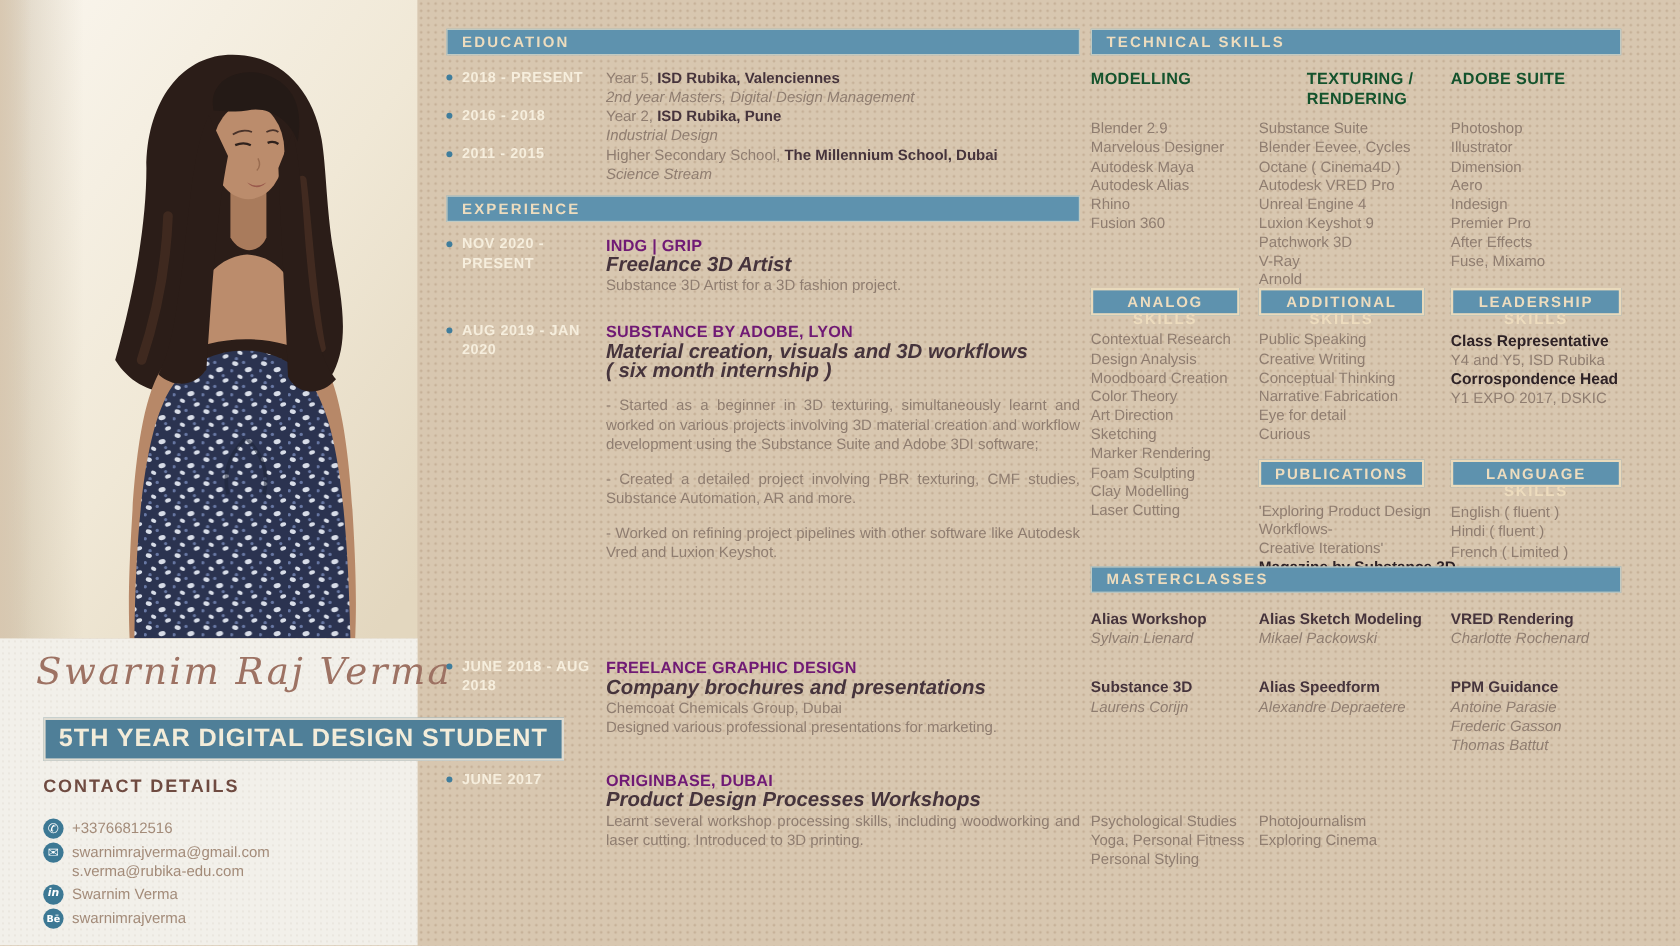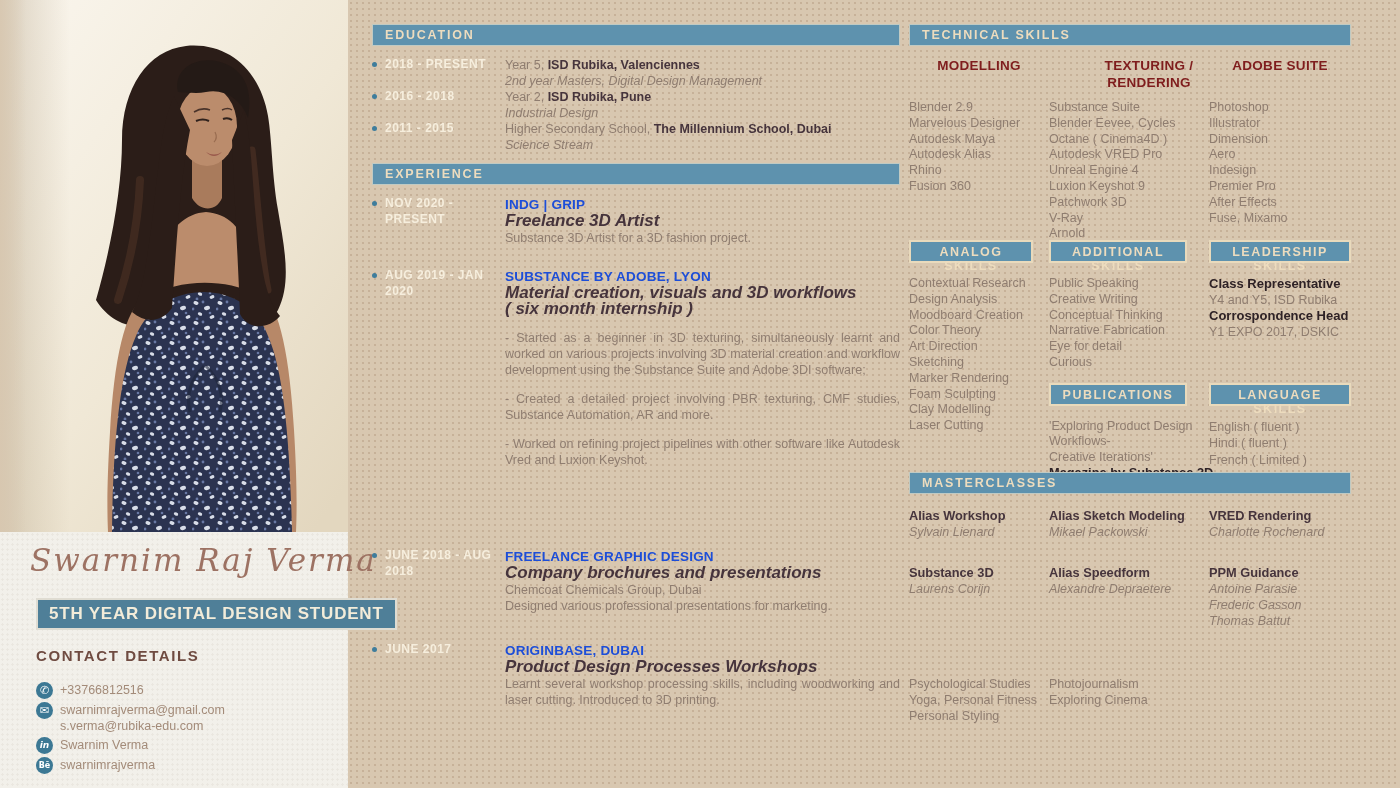--- a/index.html
+++ b/index.html
@@ -27,21 +27,21 @@
   .left{left:0;top:0;width:348px;height:788px;}
   .photo{left:0;top:0;width:348px;height:532px;}
   .photo-fade{left:0;top:0;width:26px;height:532px;
     background:linear-gradient(90deg, rgba(216,199,176,0.85), rgba(216,199,176,0));}
   .left-panel{left:0;top:532px;width:348px;height:256px;background:#f2f0ea;
     background-image:radial-gradient(rgba(175,165,145,0.12) 1px, transparent 1.2px);
     background-size:5px 5px;}
   .name{left:30px;top:10px;width:300px;font-family:"DejaVu Serif",serif;
     font-style:italic;font-weight:400;font-size:31px;color:#9d7263;letter-spacing:2px;white-space:nowrap;}
   .badge{left:36px;top:66px;display:inline-block;background:#4f7f98;color:#f3ecd9;
-    font-weight:700;font-size:17px;letter-spacing:0.8px;padding:4px 11px;
+    font-weight:700;font-size:21px;letter-spacing:0.8px;padding:4px 11px;
     border:2px solid rgba(238,231,216,0.9);white-space:nowrap;}
   .contact-heading{left:36px;top:115px;font-weight:700;font-size:15px;color:#6f4b41;letter-spacing:1.6px;}
   .contacts{left:36px;top:150px;width:290px;}
   .c-row{display:flex;align-items:flex-start;margin-bottom:3px;}
   .c-icon{flex:none;width:17px;height:17px;border-radius:50%;background:#3c7894;color:#ffffff;
     display:flex;align-items:center;justify-content:center;font-size:10px;line-height:1;
     font-family:"DejaVu Sans",sans-serif;margin-right:7px;margin-top:0px;font-weight:700;}
   .c-lines div{font-size:12.5px;color:#a38b79;line-height:16px;}
   
   .middle{left:372px;top:0;width:528px;height:788px;}
@@ -51,32 +51,32 @@
   .t-row{display:flex;}
   .edu-rows .t-row{height:32px;}
   .t-period{flex:none;width:133px;position:relative;padding-left:13px;box-sizing:border-box;
     color:#f6eedd;font-weight:700;font-size:12px;letter-spacing:0.5px;line-height:1.32;}
   .bullet{position:absolute;left:0;top:5px;width:5px;height:5px;border-radius:50%;background:#3f7d9c;}
   .t-desc{flex:1;font-size:12.5px;color:#8f7d70;line-height:16px;}
   .edu-line1{white-space:nowrap;}
   .edu-line1 .b{color:#46343c;font-weight:700;}
   .edu-line2{font-style:italic;}
   .exp-item{left:0;width:528px;}
-  .exp-title{color:#1d4ed8;font-weight:700;font-size:13.5px;letter-spacing:0.2px;line-height:17px;}
+  .exp-title{color:#701a75;font-weight:700;font-size:13.5px;letter-spacing:0.2px;line-height:17px;}
   .exp-sub div{color:#46343c;font-weight:700;font-style:italic;font-size:17px;line-height:16px;}
   .exp-pars{margin-top:1px;}
   .exp-pars p{margin:0;font-size:12.5px;color:#8f7d70;line-height:16px;text-align:justify;}
   .exp-pars.spaced p{margin-top:13px;}
   
   .right{left:909px;top:0;width:442px;height:644px;}
   .bar-tech{top:24px;left:0;}
   .grid3{display:grid;grid-template-columns:140px 160px 142px;}
   .tech-grid{top:57px;left:0;width:442px;}
-  .tech-grid h4{margin:0 0 9px;color:#7f1d1d;font-size:13.5px;font-weight:700;
-    letter-spacing:0.3px;line-height:17px;min-height:34px;text-align:center;}
+  .tech-grid h4{margin:0 0 9px;color:#14532d;font-size:13.5px;font-weight:700;
+    letter-spacing:0.3px;line-height:17px;min-height:34px;}
   .slist div{font-size:12.5px;color:#8f7d70;line-height:15.8px;white-space:nowrap;}
   .mid-grid{top:240px;left:0;width:442px;grid-template-rows:auto auto;}
   .cell{padding-right:16px;box-sizing:border-box;}
   .cell-analog{grid-area:1/1/3/2;}
   .cell-additional{grid-area:1/2/2/3;padding-right:22px;}
   .cell-leadership{grid-area:1/3/2/4;padding-right:0;}
   .cell-pubs{grid-area:2/2/3/3;padding-right:22px;margin-top:12px;}
   .cell-lang{grid-area:2/3/3/4;padding-right:0;margin-top:12px;}
   .cell .boxhead{margin-bottom:13px;}
   .lead-role{color:#2e2226;font-weight:700;font-size:13px;line-height:16px;white-space:nowrap;}

